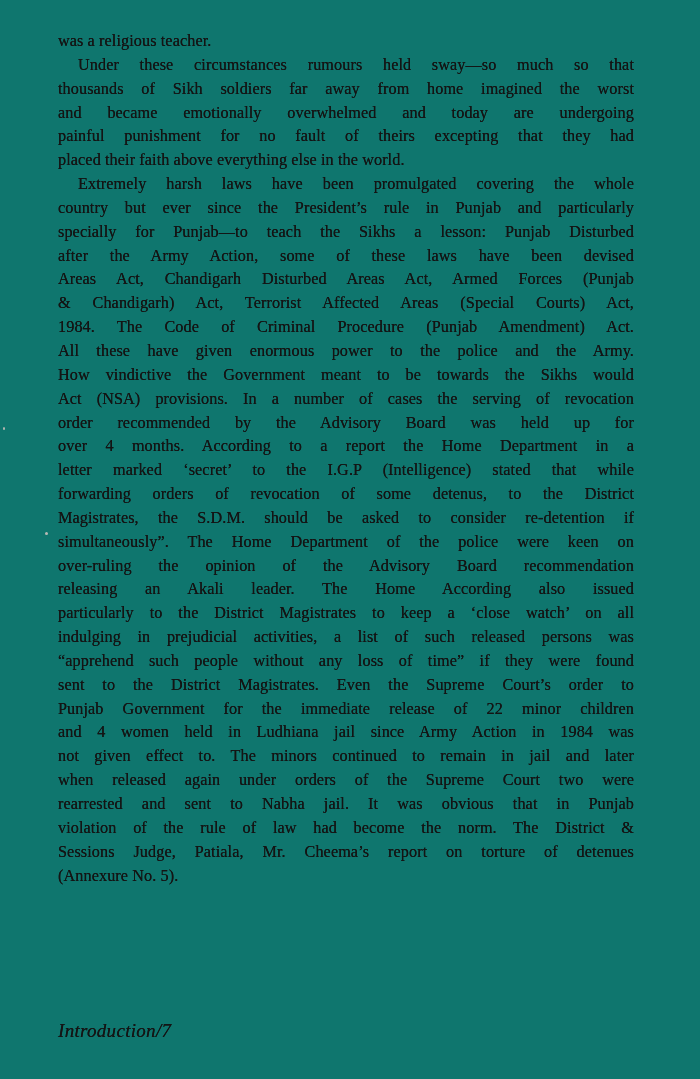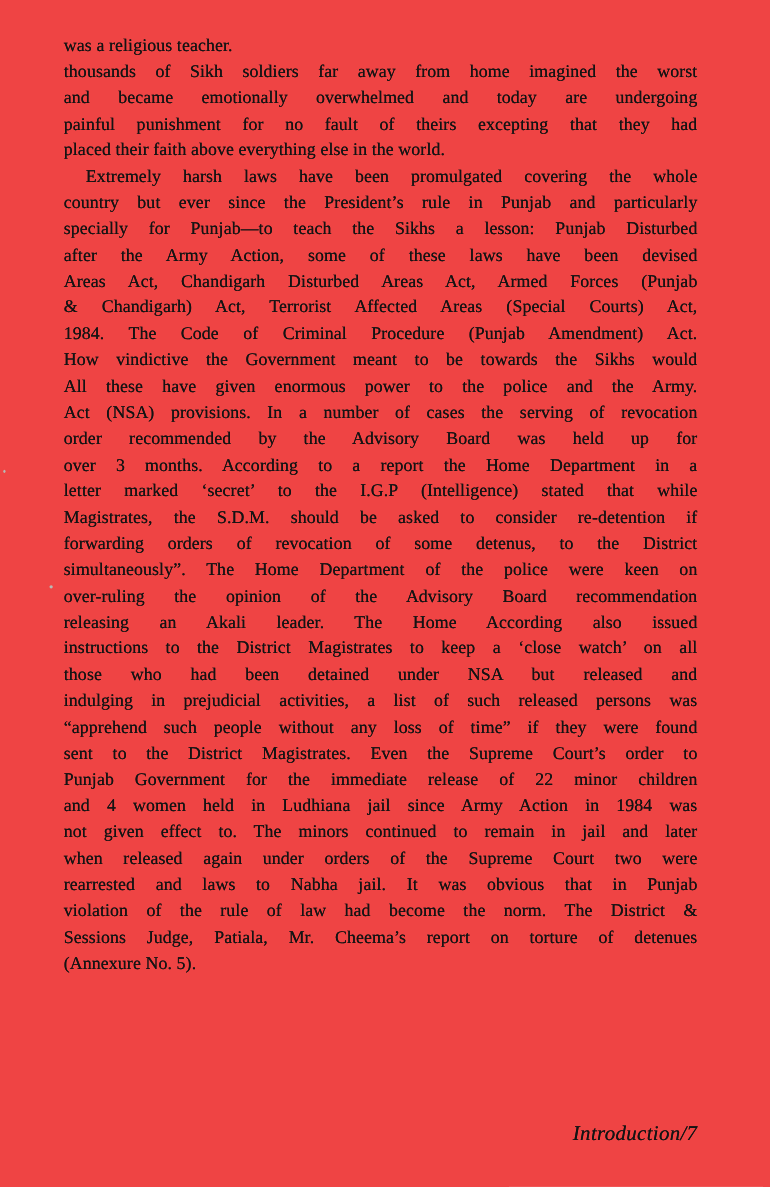--- a/index.html
+++ b/index.html
@@ -4,21 +4,21 @@
 <style>
   html, body {
     margin: 0;
     padding: 0;
     background: #fdfdfc;
   }
   .page {
     position: relative;
     width: 700px;
     height: 1079px;
-    background: #ef4444;
+    background: #0f766e;
     overflow: hidden;
     font-family: "Liberation Serif", "DejaVu Serif", serif;
     color: #141414;
   }
   .text-column {
     position: absolute;
     left: 58px;
     top: 30px;
     width: 576px;
   }
@@ -35,21 +35,21 @@
     text-align-last: justify;
   }
   .line.indent {
     text-indent: 20px;
   }
   .footer {
     position: absolute;
     left: 58px;
     top: 1020px;
     width: 576px;
-    text-align: right;
+    text-align: left;
     font-style: italic;
     font-size: 19px;
     letter-spacing: 0.3px;
     text-shadow: 0 0 0.35px currentColor;
   }
   .speck {
     position: absolute;
     background: #b9b9b4;
     border-radius: 50%;
   }
@@ -58,54 +58,54 @@
 </style>
 </head>
 <body>
 
 <div class="page">
   <div class="text-column">
       <div>
         <div class="line">was a religious teacher.</div>
       </div>
       <div>
+        <div class="line just indent">Under these circumstances rumours held sway—so much so that</div>
         <div class="line just">thousands of Sikh soldiers far away from home imagined the worst</div>
         <div class="line just">and became emotionally overwhelmed and today are undergoing</div>
         <div class="line just">painful punishment for no fault of theirs excepting that they had</div>
         <div class="line">placed their faith above everything else in the world.</div>
       </div>
       <div>
         <div class="line just indent">Extremely harsh laws have been promulgated covering the whole</div>
         <div class="line just">country but ever since the President’s rule in Punjab and particularly</div>
         <div class="line just">specially for Punjab—to teach the Sikhs a lesson: Punjab Disturbed</div>
         <div class="line just">after the Army Action, some of these laws have been devised</div>
         <div class="line just">Areas Act, Chandigarh Disturbed Areas Act, Armed Forces (Punjab</div>
         <div class="line just">&amp; Chandigarh) Act, Terrorist Affected Areas (Special Courts) Act,</div>
         <div class="line just">1984. The Code of Criminal Procedure (Punjab Amendment) Act.</div>
+        <div class="line just">All these have given enormous power to the police and the Army.</div>
         <div class="line just">How vindictive the Government meant to be towards the Sikhs would</div>
-        <div class="line just">All these have given enormous power to the police and the Army.</div>
         <div class="line just">Act (NSA) provisions. In a number of cases the serving of revocation</div>
         <div class="line just">order recommended by the Advisory Board was held up for</div>
-        <div class="line just">over 3 months. According to a report the Home Department in a</div>
+        <div class="line just">over 4 months. According to a report the Home Department in a</div>
         <div class="line just">letter marked ‘secret’ to the I.G.P (Intelligence) stated that while</div>
+        <div class="line just">forwarding orders of revocation of some detenus, to the District</div>
         <div class="line just">Magistrates, the S.D.M. should be asked to consider re-detention if</div>
-        <div class="line just">forwarding orders of revocation of some detenus, to the District</div>
         <div class="line just">simultaneously”. The Home Department of the police were keen on</div>
         <div class="line just">over-ruling the opinion of the Advisory Board recommendation</div>
         <div class="line just">releasing an Akali leader. The Home According also issued</div>
-        <div class="line just">instructions to the District Magistrates to keep a ‘close watch’ on all</div>
-        <div class="line just">those who had been detained under NSA but released and</div>
+        <div class="line just">particularly to the District Magistrates to keep a ‘close watch’ on all</div>
         <div class="line just">indulging in prejudicial activities, a list of such released persons was</div>
         <div class="line just">“apprehend such people without any loss of time” if they were found</div>
         <div class="line just">sent to the District Magistrates. Even the Supreme Court’s order to</div>
         <div class="line just">Punjab Government for the immediate release of 22 minor children</div>
         <div class="line just">and 4 women held in Ludhiana jail since Army Action in 1984 was</div>
         <div class="line just">not given effect to. The minors continued to remain in jail and later</div>
         <div class="line just">when released again under orders of the Supreme Court two were</div>
-        <div class="line just">rearrested and laws to Nabha jail. It was obvious that in Punjab</div>
+        <div class="line just">rearrested and sent to Nabha jail. It was obvious that in Punjab</div>
         <div class="line just">violation of the rule of law had become the norm. The District &amp;</div>
         <div class="line just">Sessions Judge, Patiala, Mr. Cheema’s report on torture of detenues</div>
         <div class="line">(Annexure No. 5).</div>
       </div>
     </div>
   <div class="footer">Introduction/7</div>
   <div class="speck s1"></div>
   <div class="speck s2"></div>
 </div>
 

